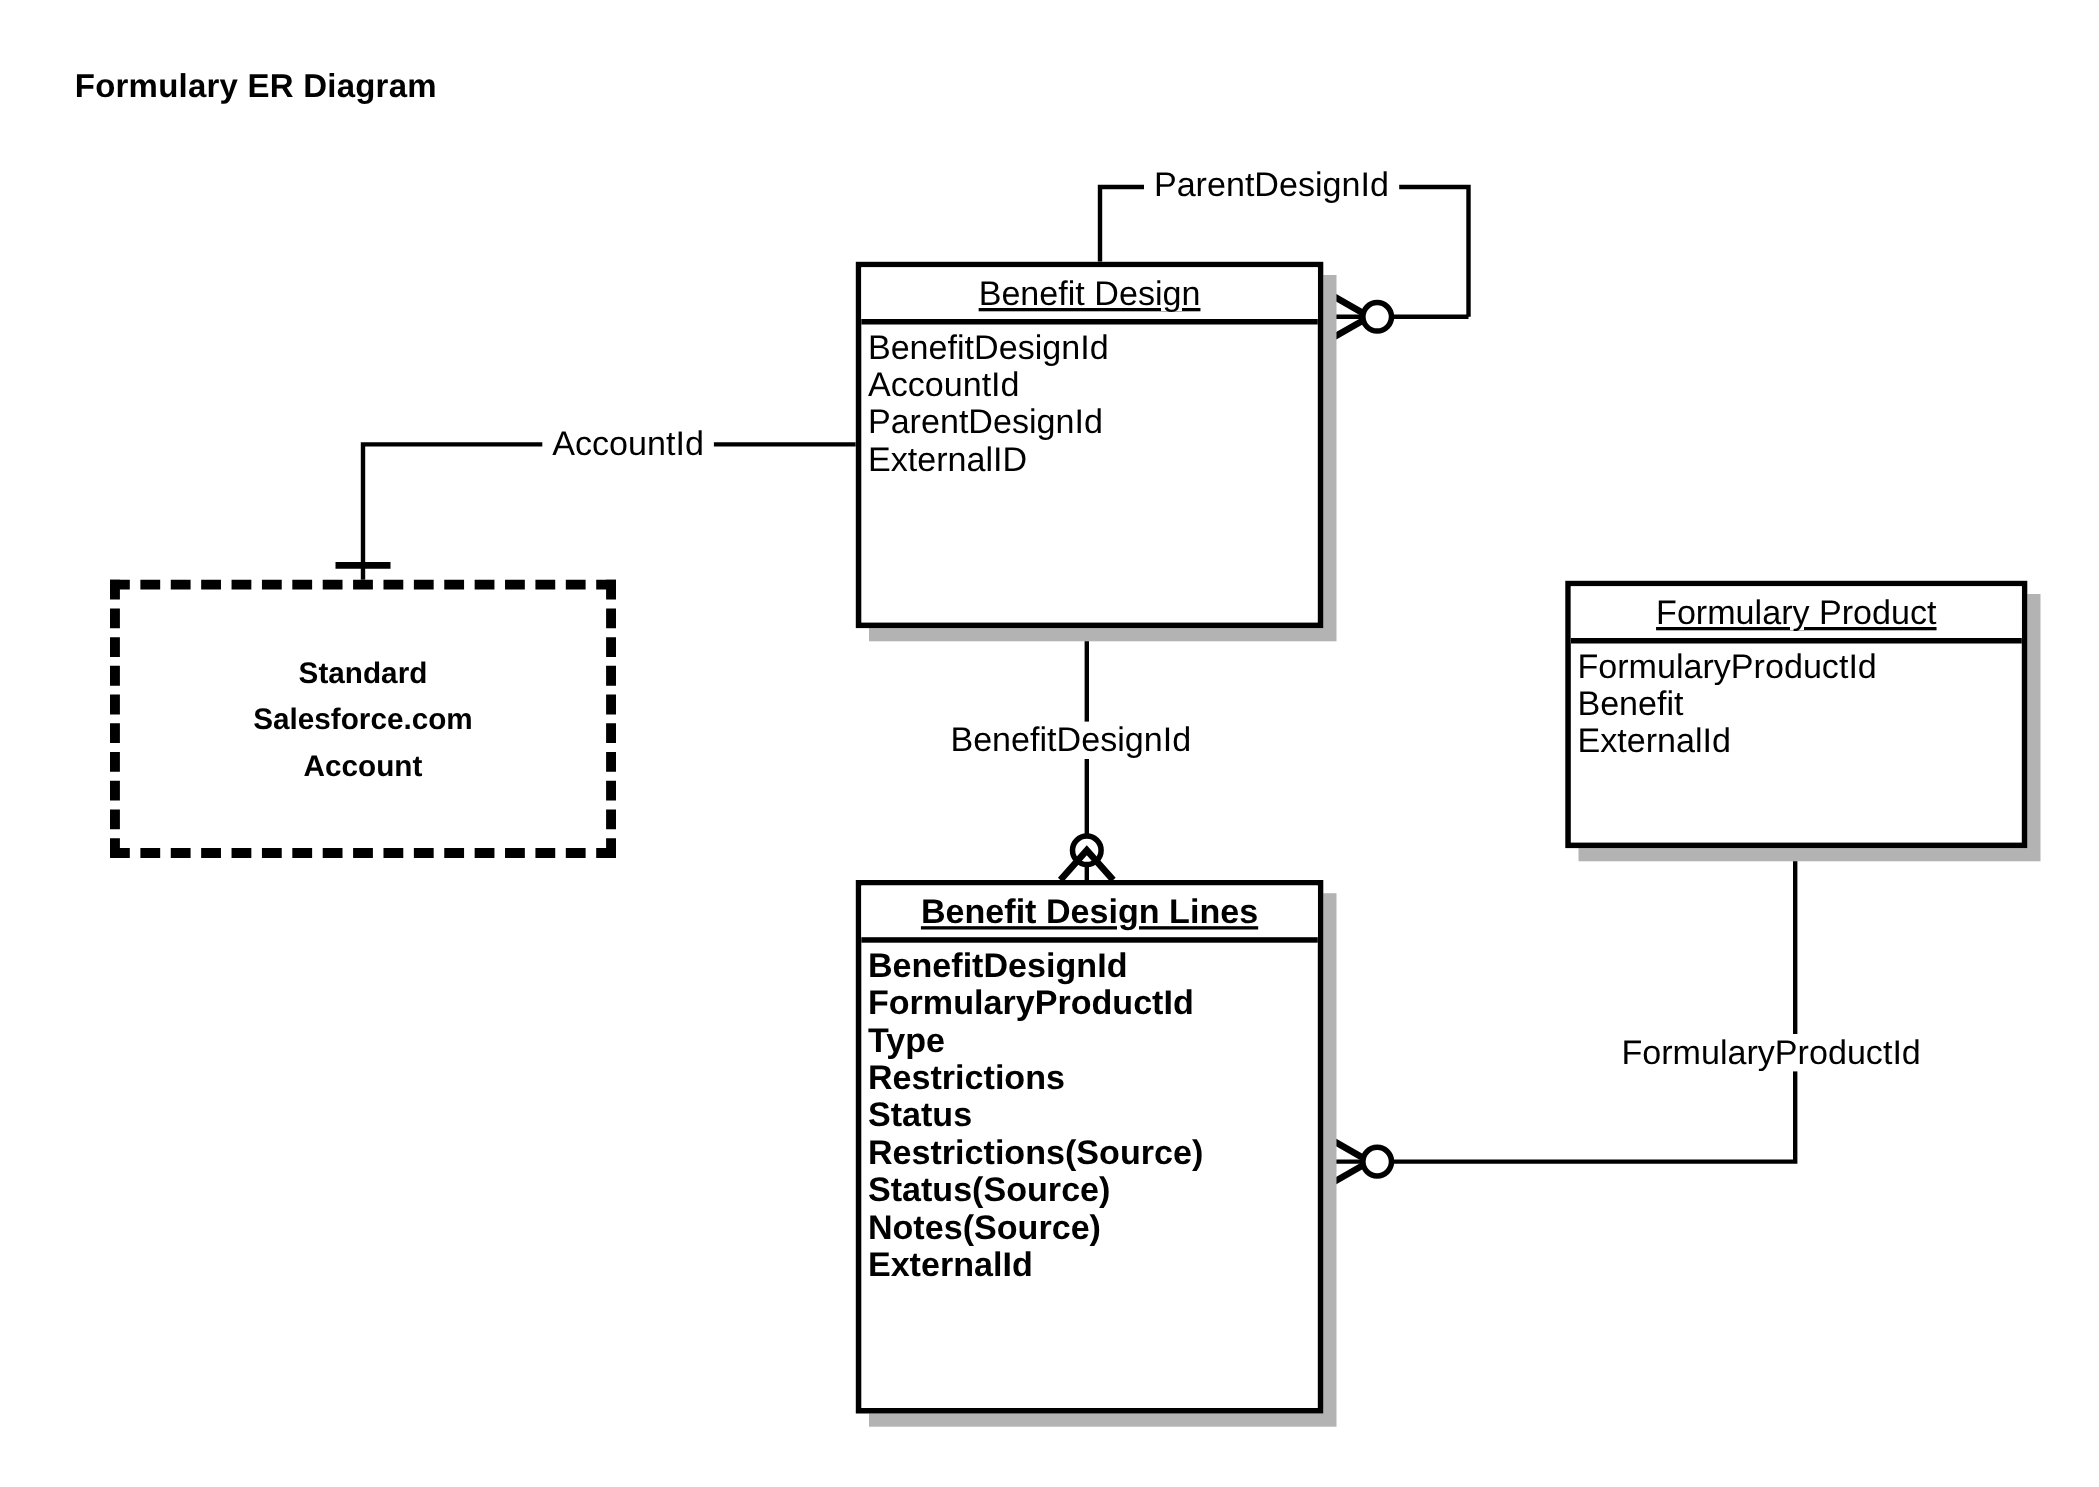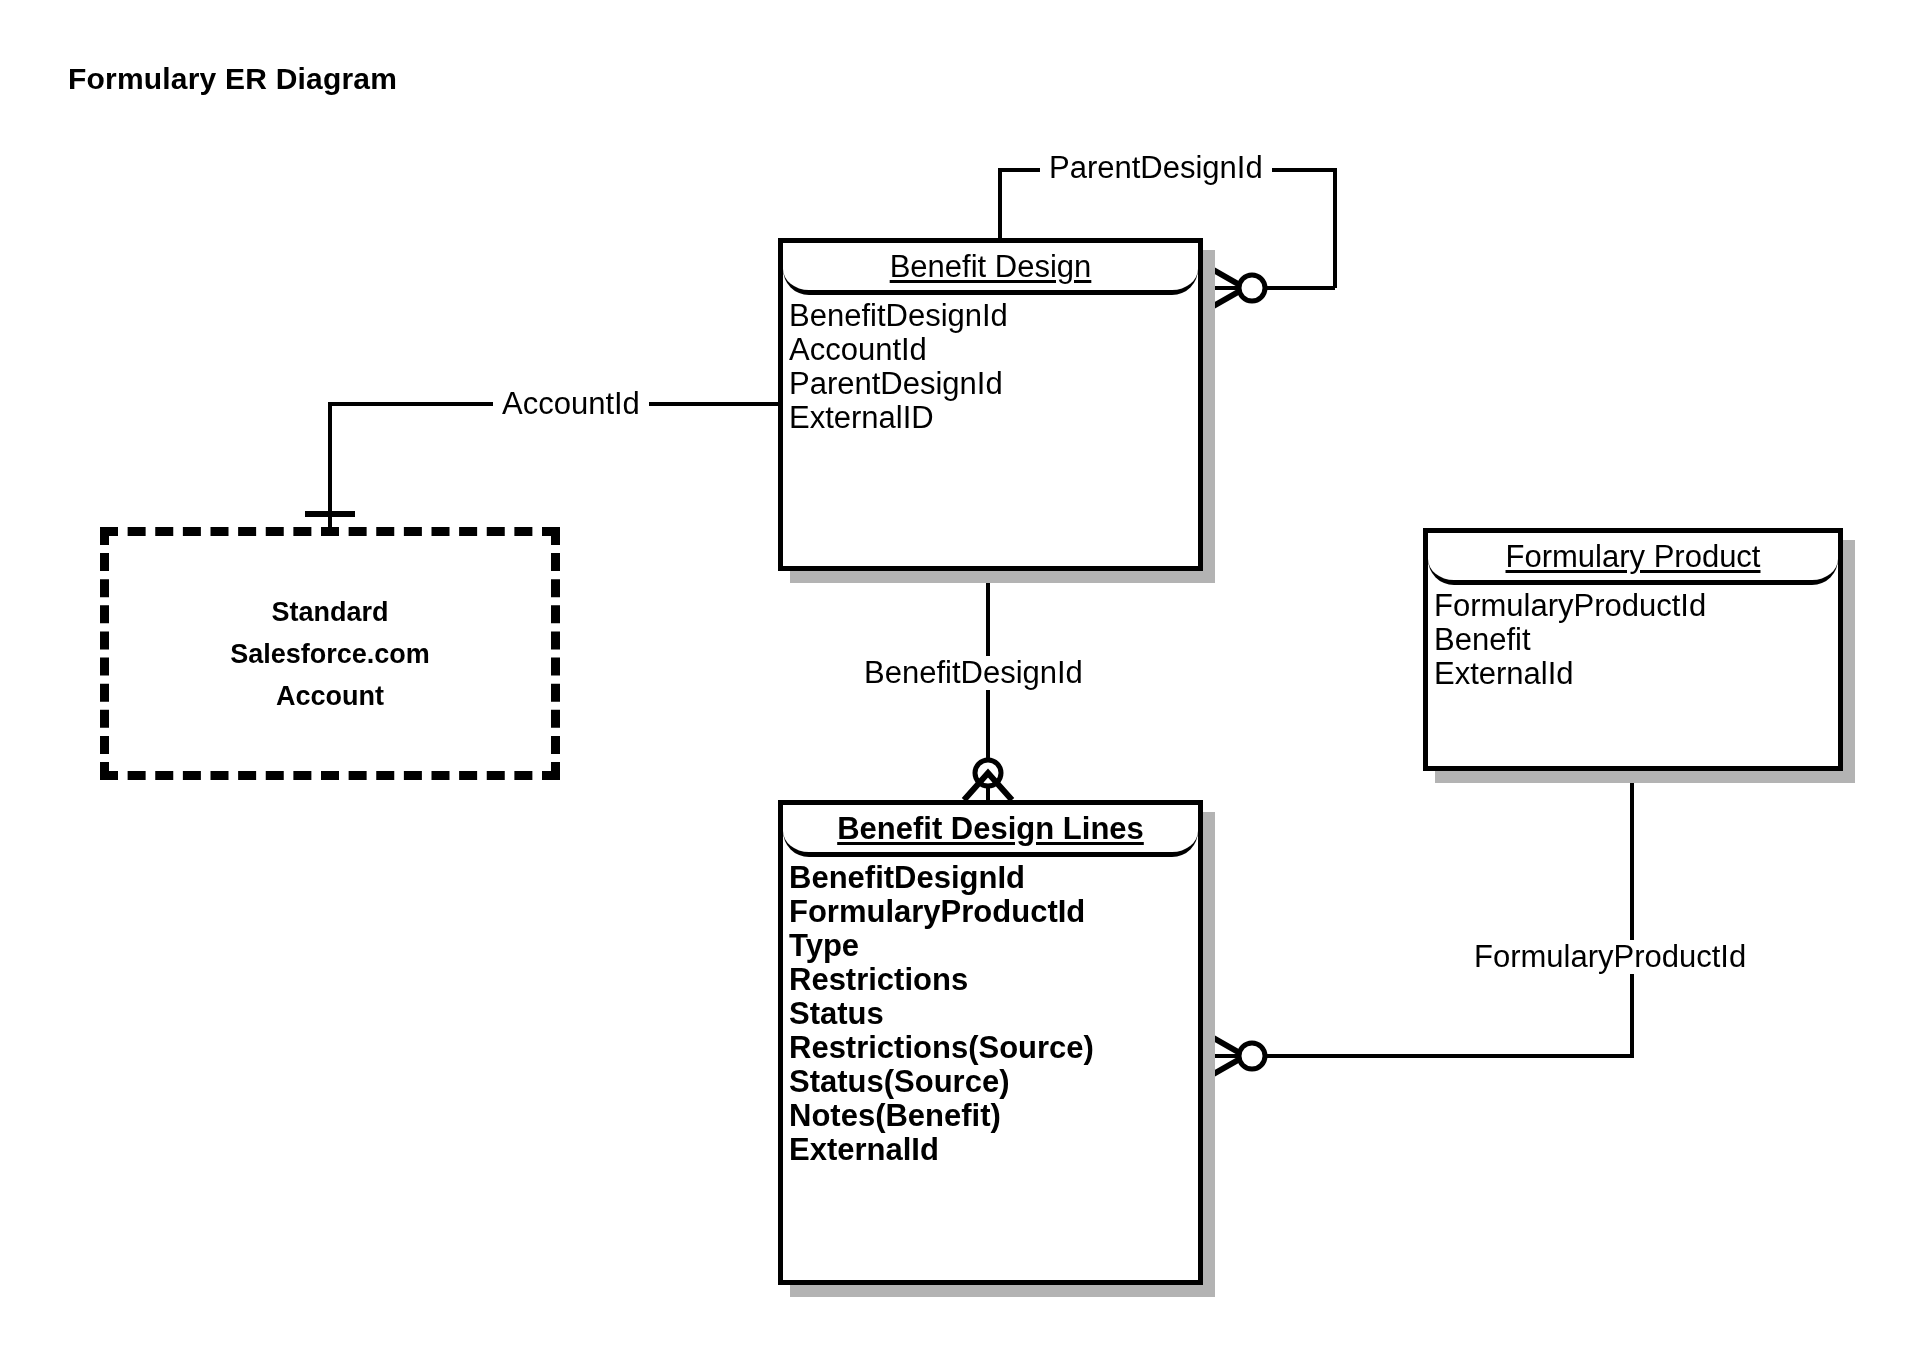--- a/index.html
+++ b/index.html
@@ -44,21 +44,20 @@
     z-index: 3;
   }
   .entity-header {
     box-sizing: border-box;
     height: 52px;
     display: flex;
     align-items: center;
     justify-content: center;
     border-bottom: 5px solid #000000;
     background: #ffffff;
-    border-radius: 26px;
   }
   .entity-title {
     font-size: 31px;
     text-decoration: underline;
     text-underline-offset: 3px;
     white-space: nowrap;
   }
   .entity-fields {
     padding: 4px 0 0 6px;
   }
@@ -160,21 +159,21 @@
       <span class="entity-title">Benefit Design Lines</span>
     </div>
     <div class="entity-fields">
       <div class="entity-field">BenefitDesignId</div>
       <div class="entity-field">FormularyProductId</div>
       <div class="entity-field">Type</div>
       <div class="entity-field">Restrictions</div>
       <div class="entity-field">Status</div>
       <div class="entity-field">Restrictions(Source)</div>
       <div class="entity-field">Status(Source)</div>
-      <div class="entity-field">Notes(Benefit)</div>
+      <div class="entity-field">Notes(Source)</div>
       <div class="entity-field">ExternalId</div>
     </div>
   </div>
 
   <div class="entity" style="left:1423px; top:528px; width:420px; height:243px;">
     <div class="entity-header">
       <span class="entity-title">Formulary Product</span>
     </div>
     <div class="entity-fields">
       <div class="entity-field">FormularyProductId</div>

